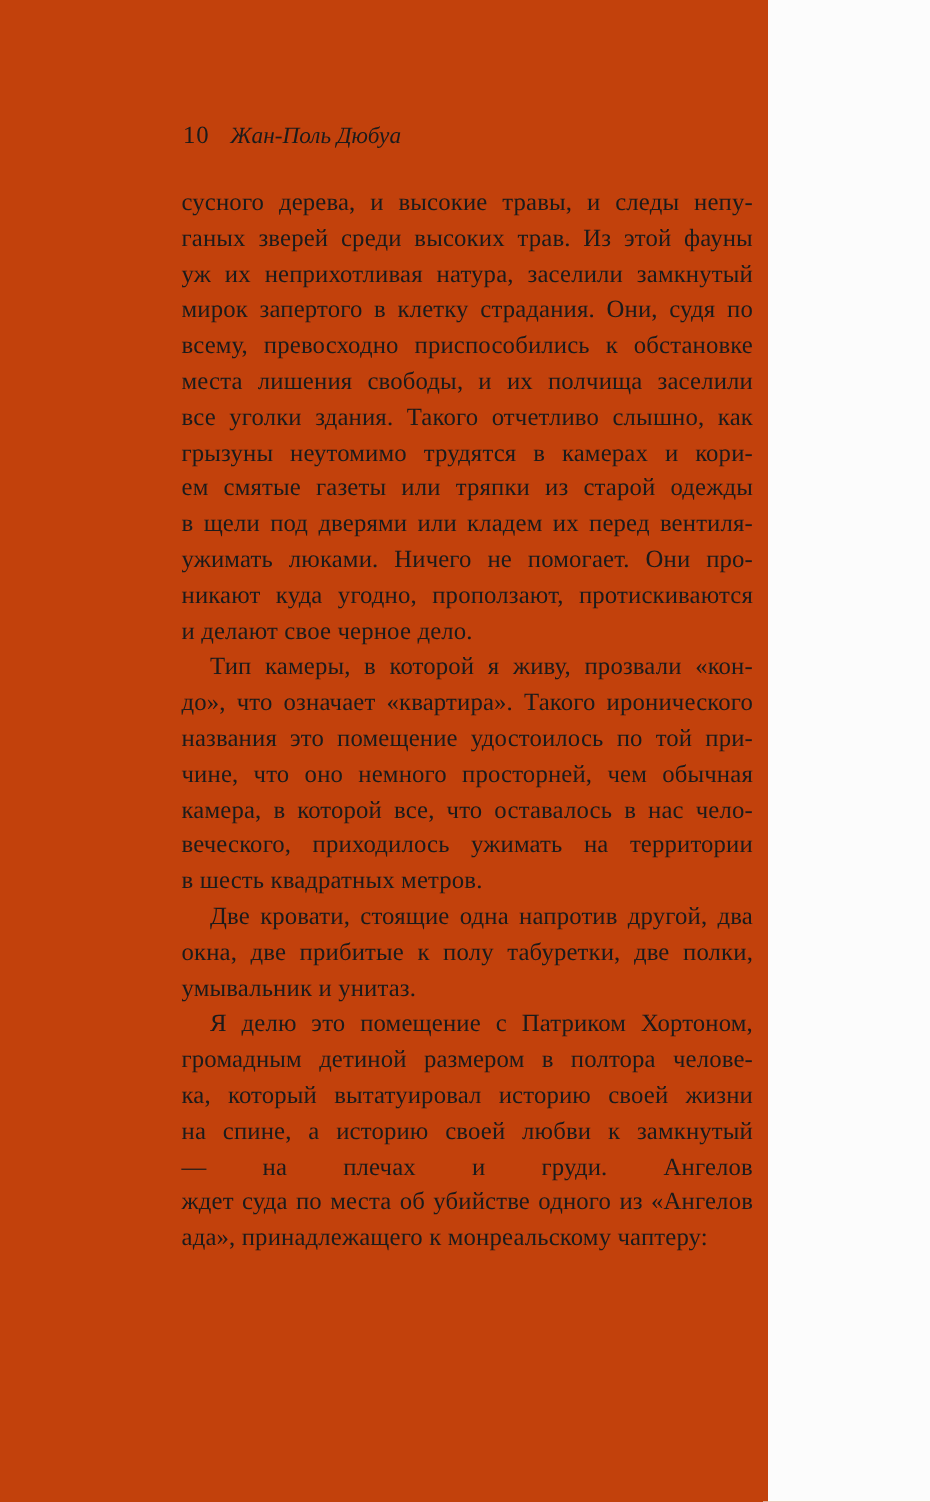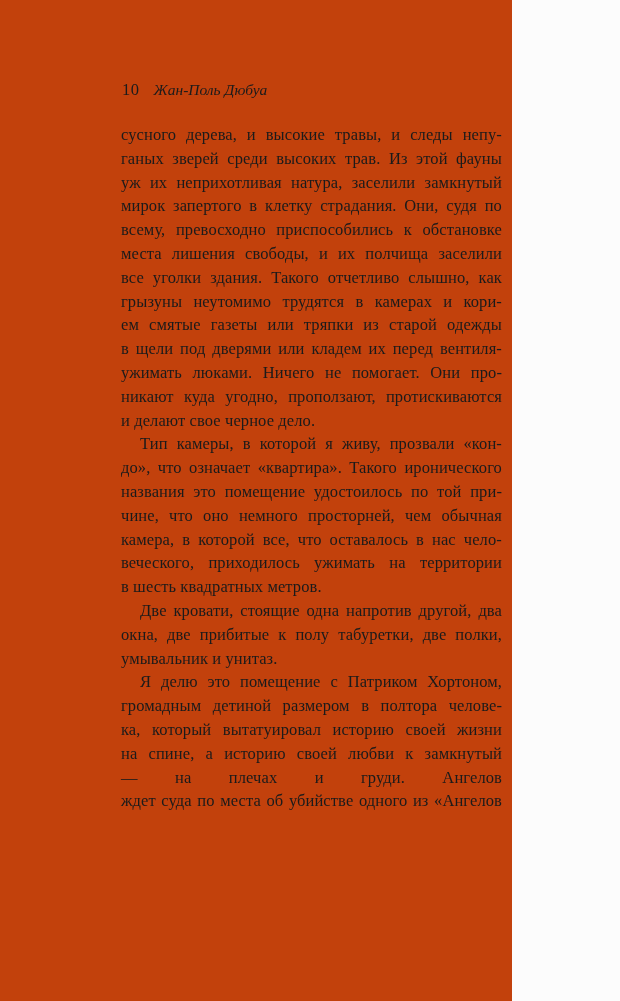--- a/index.html
+++ b/index.html
@@ -312,15 +312,16 @@
           <span>ждет</span>
           <span>суда</span>
           <span>по</span>
           <span>места</span>
           <span>об</span>
           <span>убийстве</span>
           <span>одного</span>
           <span>из</span>
           <span>«Ангелов</span>
         </div>
+        <div class="line last">ада», принадлежащего к монреальскому чаптеру:</div>
       </div>
     </div>
 </div>
 
 </body></html>

